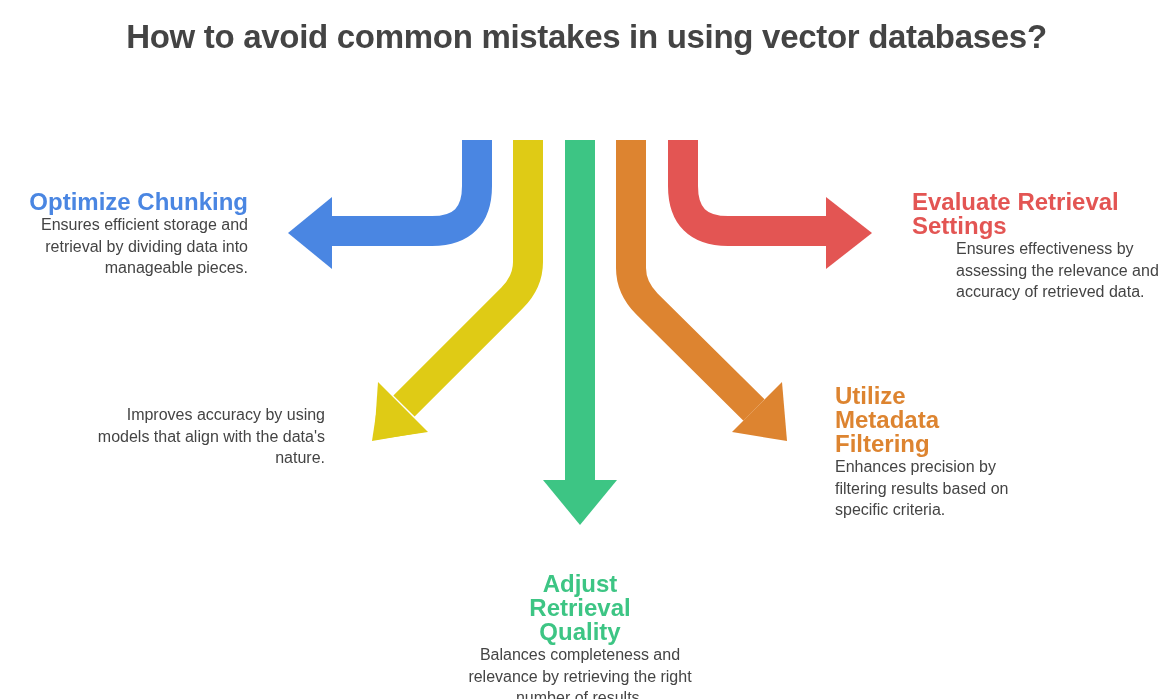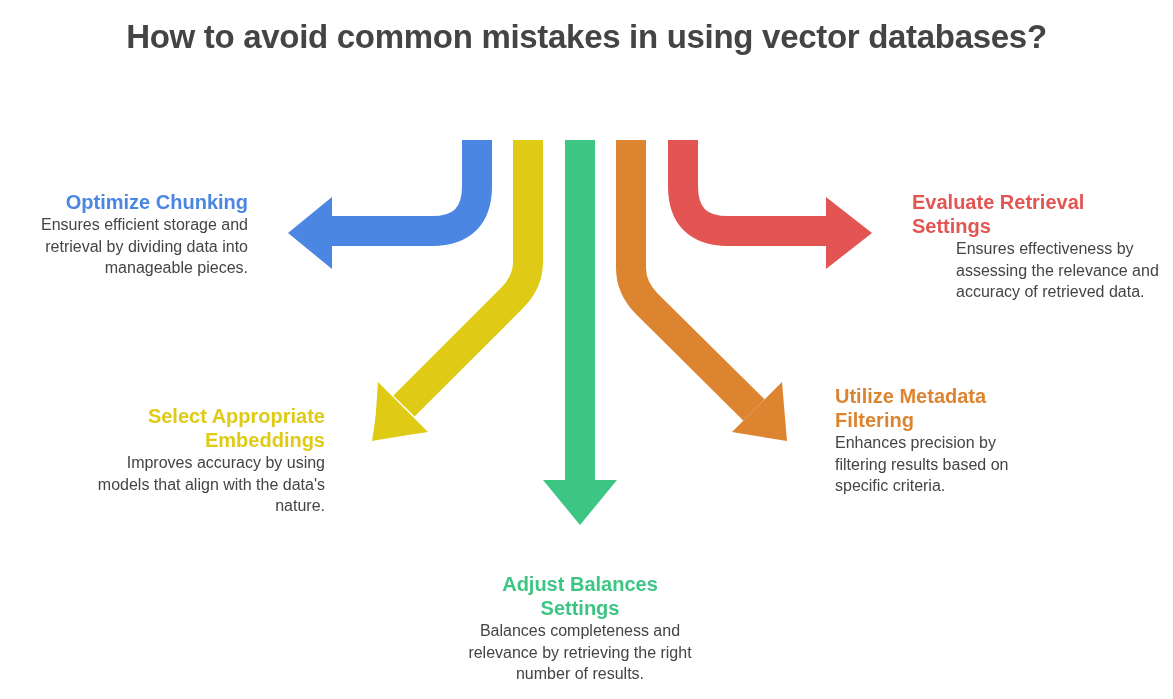--- a/index.html
+++ b/index.html
@@ -1,20 +1,20 @@
 <!DOCTYPE html>
 <html><head>
 <meta charset="utf-8">
 <style>
   html, body { margin: 0; padding: 0; background: #ffffff; }
   body { width: 1173px; height: 699px; position: relative; overflow: hidden; font-family: "Liberation Sans", sans-serif; }
   .title { position: absolute; left: 0; top: 18px; width: 1173px; text-align: center; font-size: 33px; font-weight: bold; color: #444444; letter-spacing: -0.3px; }
   svg.arrows { position: absolute; left: 0; top: 0; }
   .block { position: absolute; font-size: 16px; line-height: 21.5px; color: #444444; }
-  .block .head { font-weight: bold; font-size: 20px; line-height: 24px; }
+  .block .head { font-weight: bold; font-size: 24px; line-height: 24px; }
   .right-align { text-align: right; }
   .left-align { text-align: left; }
   .center-align { text-align: center; }
 </style>
 </head>
 <body>
 
 <div class="title">How to avoid common mistakes in using vector databases?</div>
 
 <svg class="arrows" width="1173" height="699" viewBox="0 0 1173 699">
@@ -50,25 +50,24 @@
   <div class="head" style="color:#4A86E2;">Optimize Chunking</div>
   <div>Ensures efficient storage and retrieval by dividing data into manageable pieces.</div>
 </div>
 
 <div class="block left-align" style="left:912px; top:190px; width:250px;">
   <div class="head" style="color:#E35553;">Evaluate Retrieval Settings</div>
   <div style="width:205px;margin-left:44px;">Ensures effectiveness by assessing the relevance and accuracy of retrieved data.</div>
 </div>
 
 <div class="block right-align" style="left:95px; top:404px; width:230px;">
-  <div class="head" style="color:#DFCB15; width:190px; margin-left:40px;">Select Appropriate Embeddings</div>
   <div>Improves accuracy by using models that align with the data's nature.</div>
 </div>
 
 <div class="block left-align" style="left:835px; top:384px; width:205px;">
   <div class="head" style="color:#DD8430; width:170px;">Utilize Metadata Filtering</div>
   <div style="width:200px;">Enhances precision by filtering results based on specific criteria.</div>
 </div>
 
 <div class="block center-align" style="left:462px; top:572px; width:236px;">
-  <div class="head" style="color:#3DC584; width:170px; margin:0 auto;">Adjust Balances Settings</div>
+  <div class="head" style="color:#3DC584; width:170px; margin:0 auto;">Adjust Retrieval Quality</div>
   <div>Balances completeness and relevance by retrieving the right number of results.</div>
 </div>
 
 </body></html>

